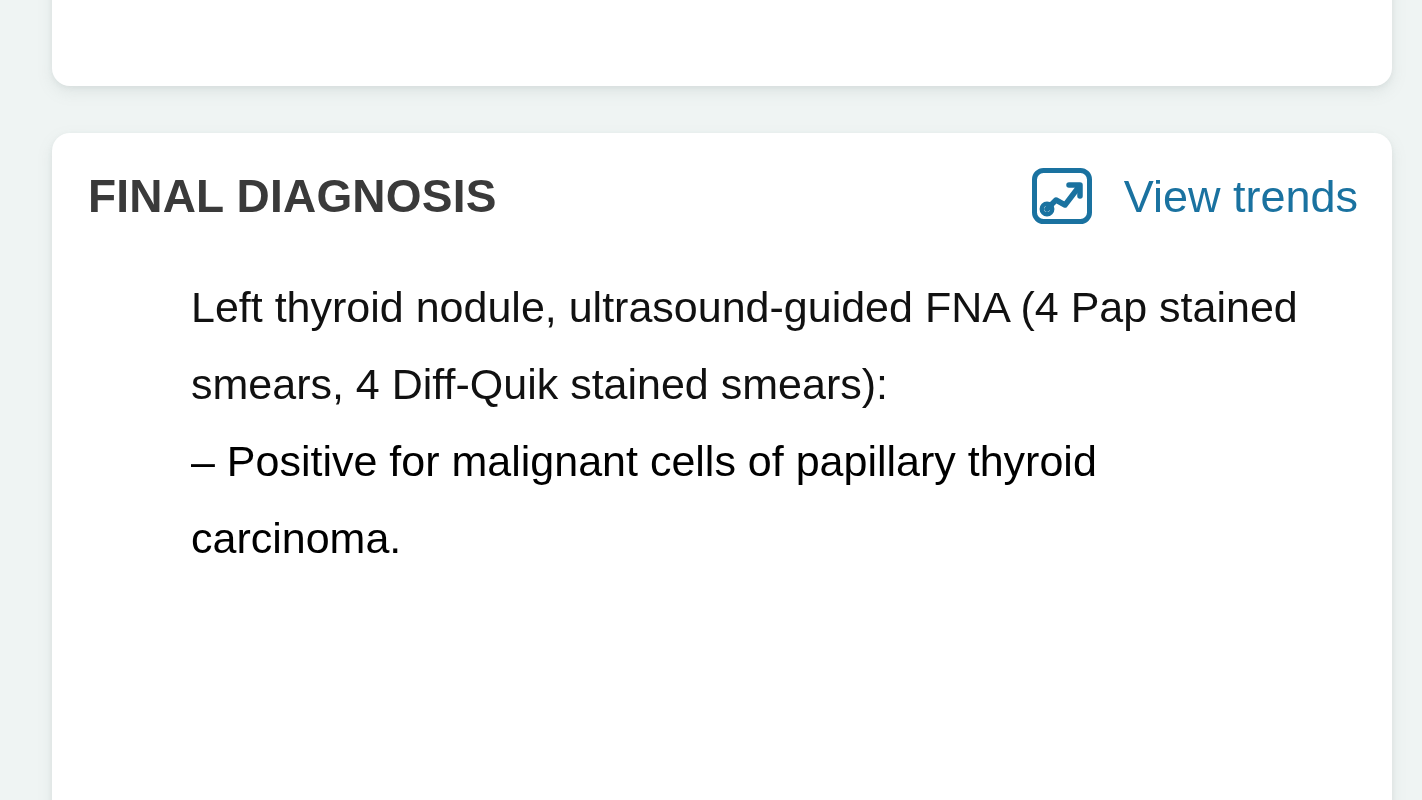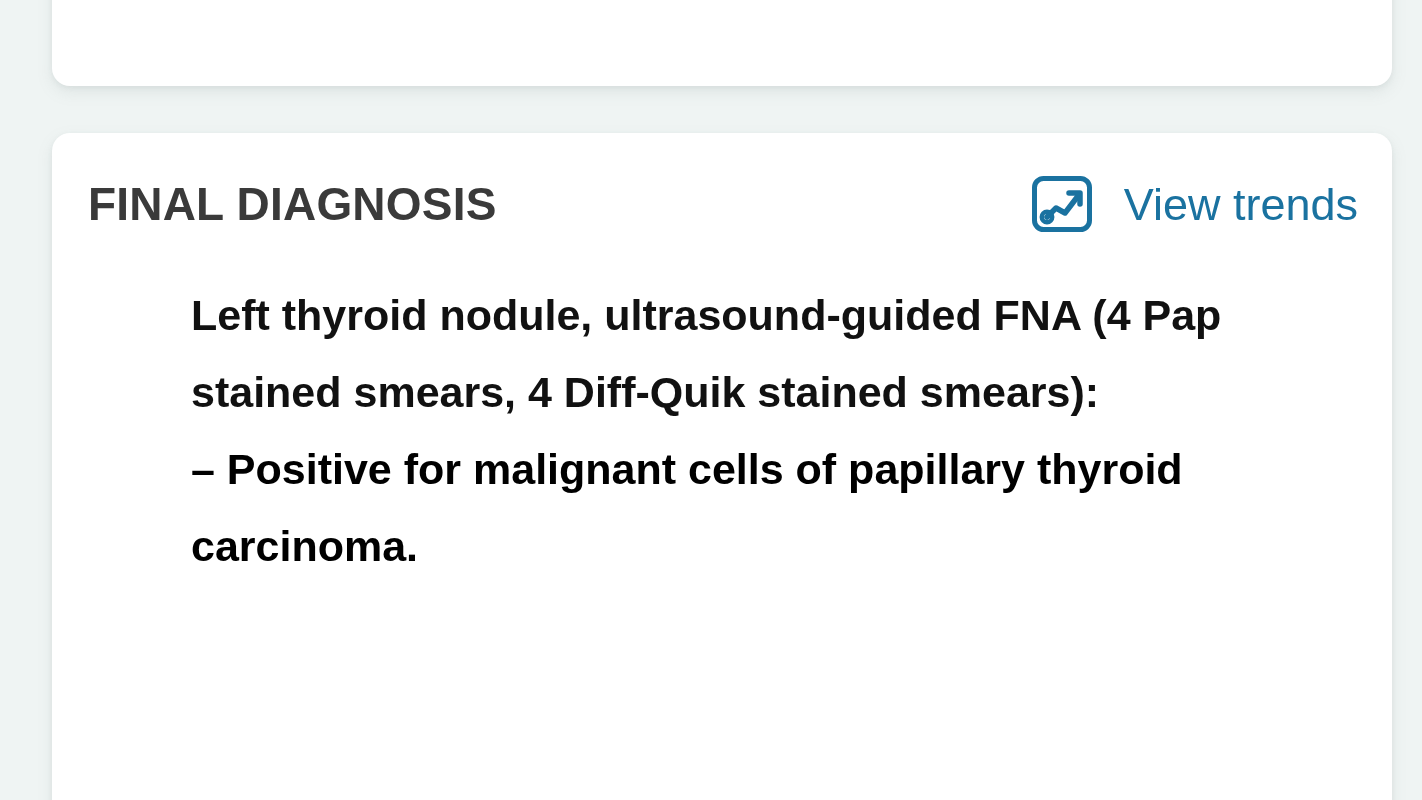--- a/index.html
+++ b/index.html
@@ -52,21 +52,20 @@
   }
 
   
   .card-header {
     position: relative;
     height: 118px;
     padding: 8px 30px 0 36px;
     display: flex;
     align-items: center;
     justify-content: space-between;
-    margin-top: 8px;
   }
 
   .card-title {
     font-size: 46px;
     line-height: 1;
     font-weight: 700;
     letter-spacing: 0.2px;
     color: #3a3a3a;
     white-space: nowrap;
   }
@@ -107,26 +106,26 @@
   .diagnosis-text {
     font-size: 43px;
     line-height: 77px;
     color: #111111;
     font-weight: 400;
     max-width: 1120px;
   }
 
   .diagnosis-text .specimen-line {
     display: block;
-    font-weight: 700;
+    font-weight: 400;
   }
 
   .diagnosis-text .result-line {
     display: block;
-    font-weight: 700;
+    font-weight: 400;
     color: #000000;
   }
 </style>
 </head>
 <body>
 
 <div id="app">
 
   <div class="card card--previous"></div>
 

